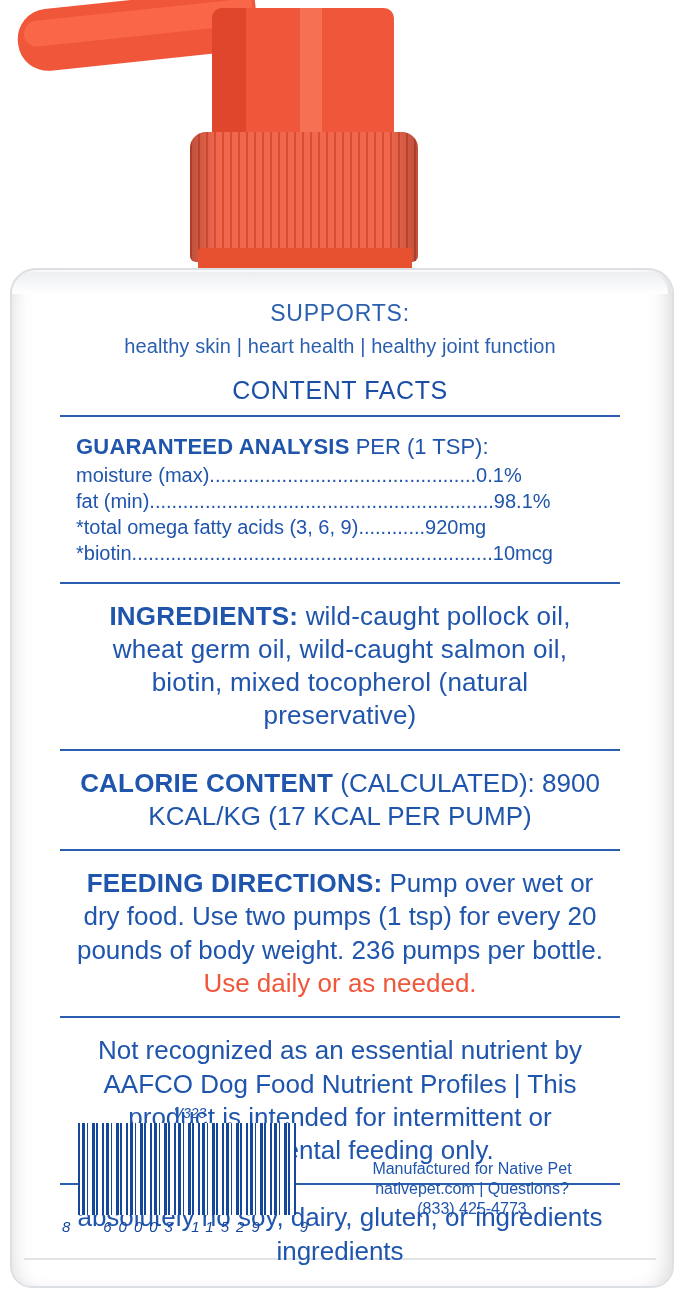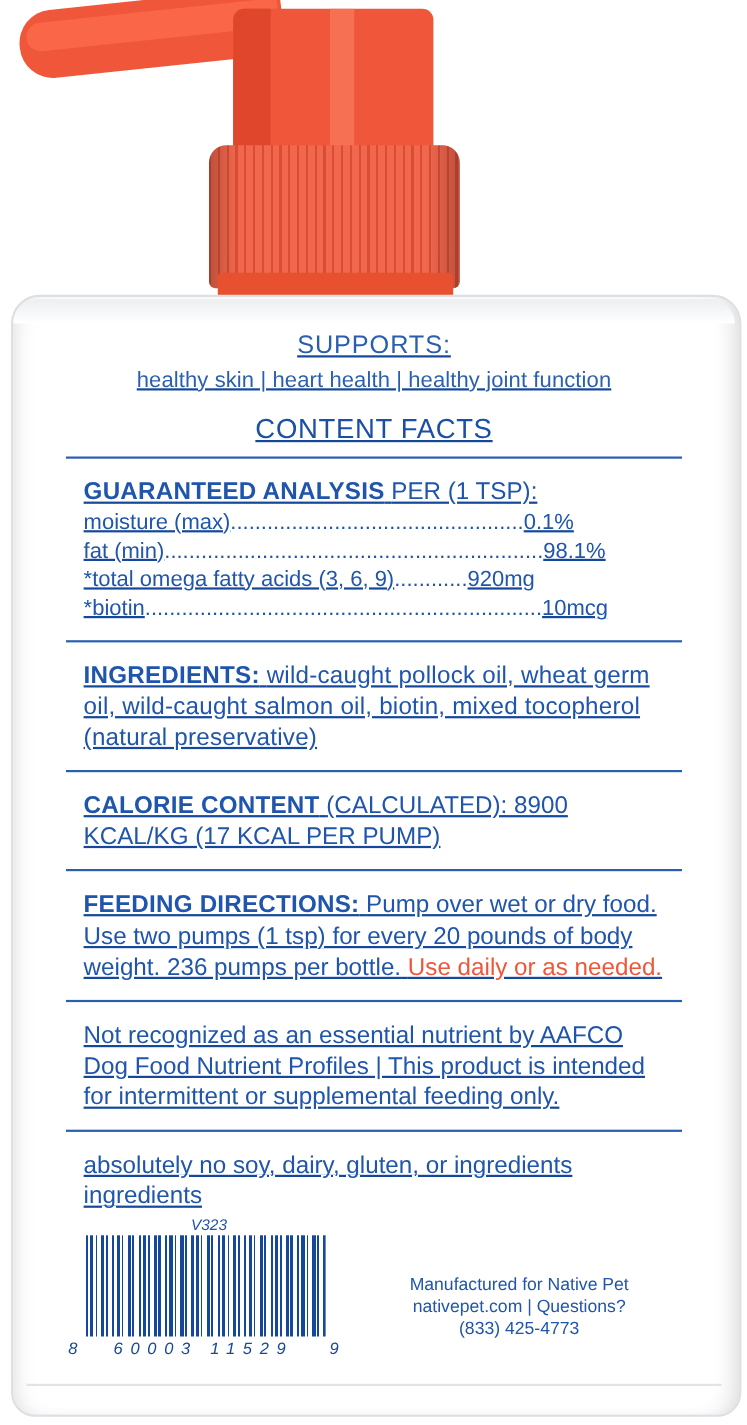--- a/index.html
+++ b/index.html
@@ -148,21 +148,20 @@
     background: #e1e4e7;
   }
 
   
   #label {
     position: absolute;
     left: 60px;
     top: 300px;
     width: 560px;
     color: #15479b;
-    text-decoration: underline;
   }
   .center { text-align: center; }
 
   .supports-title {
     font-size: 23px;
     letter-spacing: .8px;
     color: #2a5fb0;
     margin: 0 0 8px 0;
   }
   .supports-line {
@@ -198,23 +197,24 @@
   }
   .ga-head {
     font-size: 22px;
     line-height: 1.30;
     color: #1f55ac;
   }
   .dots {
     display: inline-block;
   }
   .body-text {
-    font-size: 22px;
+    font-size: 26px;
     line-height: 1.28;
     color: #1f55ac;
+    text-align: center;
   }
   .accent {
     color: #f0563a;
   }
   .ing-line { letter-spacing: .2px; }
 
   
   .footer {
     position: absolute;
     left: 60px;

